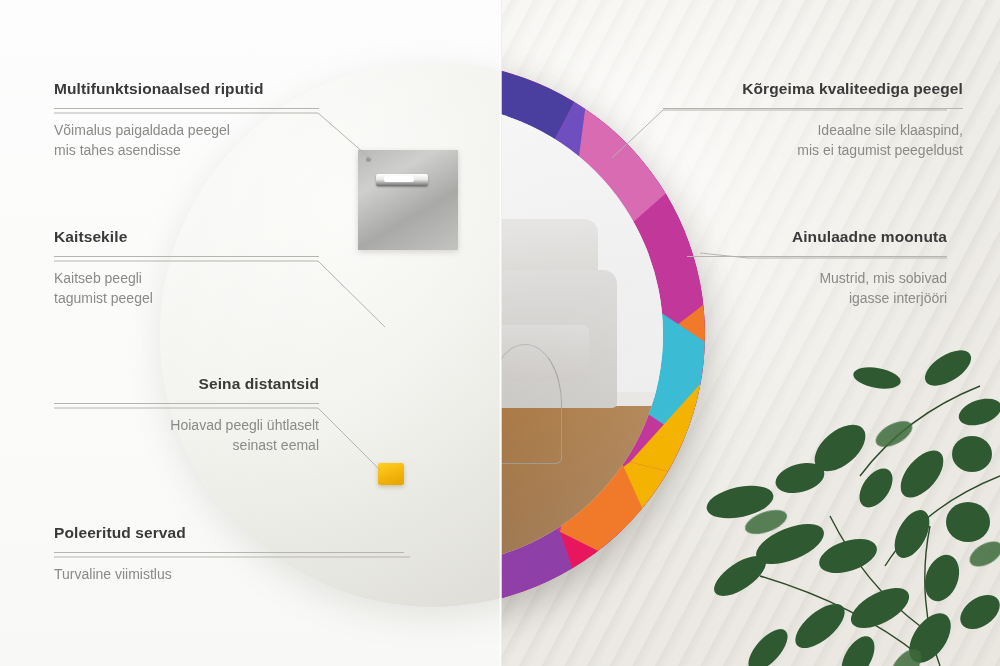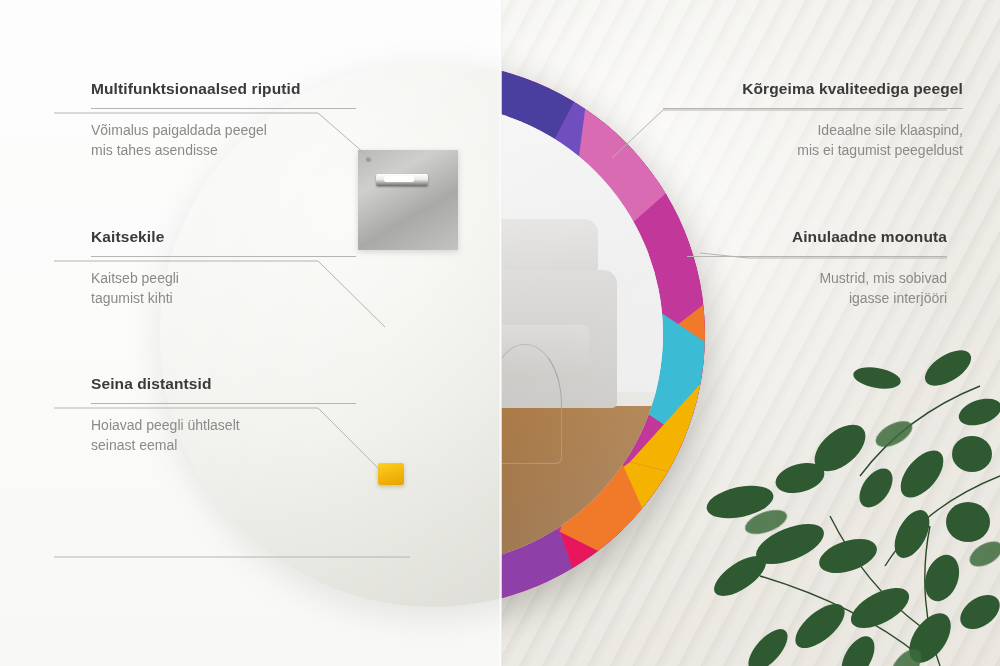--- a/index.html
+++ b/index.html
@@ -129,26 +129,26 @@
   .callout h3 {
     font-size:15.5px; font-weight:bold; color:#3a3a3a; letter-spacing:.1px;
     line-height:1.2; white-space:nowrap;
   }
   .callout .rule {
     height:1px; background:#b6b4b0; margin:9px 0 11px 0;
   }
   .callout p {
     font-size:14px; color:#8a8a88; line-height:1.45; white-space:pre-line;
   }
-  .left-callout  { text-align:left;margin-left:37px; }
+  .left-callout  { text-align:left; }
   .right-callout { text-align:right; }
 
   .c1 { left:54px; top:80px;  width:265px; }
   .c2 { left:54px; top:228px; width:265px; }
-  .c3 { left:54px; top:375px; width:265px; }
+  .c3 { left:54px; top:375px; width:265px;text-align:right; }
   .c4 { left:54px; top:524px; width:350px; }
   .c5 { right:37px; top:80px;  width:300px; }
   .c6 { right:53px; top:228px; width:260px; }
 
   svg.leaders { position:absolute; left:0; top:0; width:1000px; height:666px; }
   svg.leaders path { fill:none; stroke:#b6b4b0; stroke-width:1; }
 
   
   .foliage { position:absolute; right:0; bottom:0; width:320px; height:340px; }
 </style>
@@ -241,30 +241,35 @@
     <h3>Multifunktsionaalsed riputid</h3>
     <div class="rule"></div>
     <p>Võimalus paigaldada peegel
 mis tahes asendisse</p>
   </div>
 
   <div class="callout left-callout c2">
     <h3>Kaitsekile</h3>
     <div class="rule"></div>
     <p>Kaitseb peegli
-tagumist kihti</p>
+tagumist peegel</p>
   </div>
 
   <div class="callout left-callout c3">
     <h3>Seina distantsid</h3>
     <div class="rule"></div>
     <p>Hoiavad peegli ühtlaselt
 seinast eemal</p>
   </div>
 
+  <div class="callout left-callout c4">
+    <h3>Poleeritud servad</h3>
+    <div class="rule"></div>
+    <p>Turvaline viimistlus</p>
+  </div>
 
   <div class="callout right-callout c5">
     <h3>Kõrgeima kvaliteediga peegel</h3>
     <div class="rule"></div>
     <p>Ideaalne sile klaaspind,
 mis ei tagumist peegeldust</p>
   </div>
 
   <div class="callout right-callout c6">
     <h3>Ainulaadne moonuta</h3>

